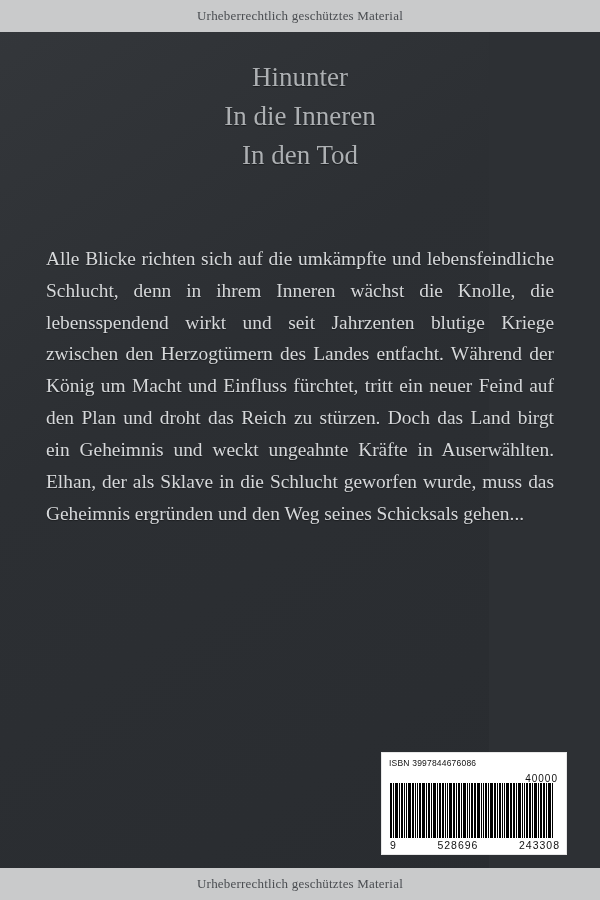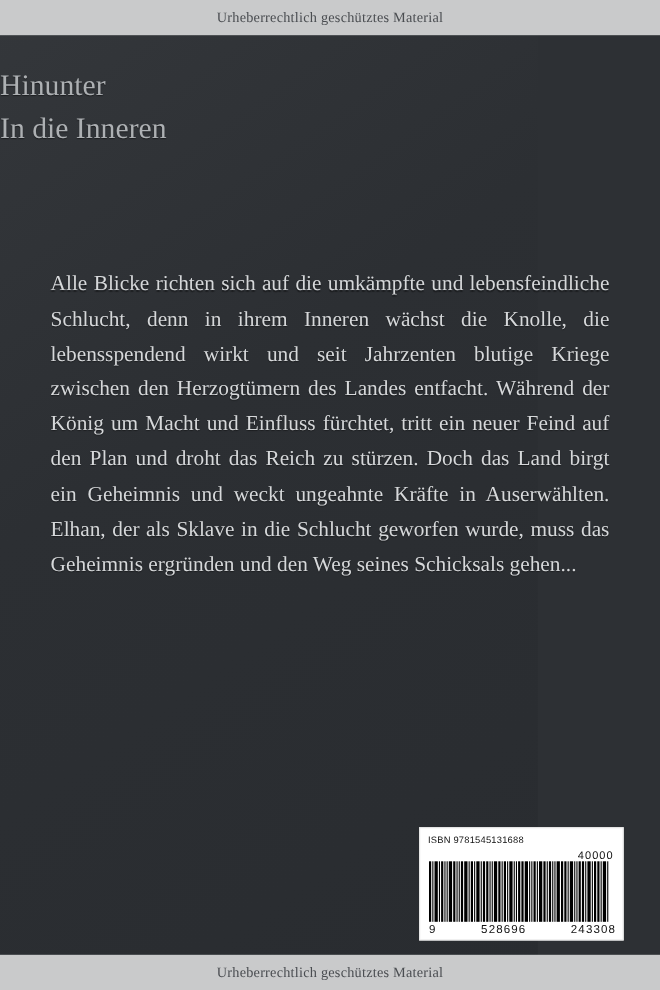--- a/index.html
+++ b/index.html
@@ -35,21 +35,21 @@
     letter-spacing: 0.2px;
   }
   .watermark-top { top: 0; }
   .watermark-bottom { bottom: 0; }
 
   .tagline {
     position: absolute;
     top: 58px;
     left: 0;
     width: 600px;
-    text-align: left;
+    text-align: center;
     color: #adb0b3;
     font-size: 27px;
     line-height: 1.45;
     font-family: "Liberation Serif", serif;
   }
   .tagline div {
     text-shadow: 0 1px 1px rgba(0,0,0,0.45);
   }
 
   .blurb {
@@ -125,26 +125,27 @@
 </head>
 <body>
 
 <div class="page">
 
   <div class="watermark-band watermark-top">Urheberrechtlich geschütztes Material</div>
 
   <div class="tagline">
     <div>Hinunter</div>
     <div>In die Inneren</div>
+    <div>In den Tod</div>
   </div>
 
   <div class="blurb">Alle Blicke richten sich auf die umkämpfte und lebensfeindliche Schlucht, denn in ihrem Inneren wächst die Knolle, die lebensspendend wirkt und seit Jahrzenten blutige Kriege zwischen den Herzogtümern des Landes entfacht. Während der König um Macht und Einfluss fürchtet, tritt ein neuer Feind auf  den Plan und droht das Reich zu stürzen. Doch das Land birgt ein Geheimnis und weckt ungeahnte Kräfte in Auserwählten. Elhan, der als Sklave in die Schlucht geworfen wurde, muss das Geheimnis ergründen und den Weg seines Schicksals gehen...</div>
 
   <div class="barcode-box">
-    <div class="isbn-line">ISBN 9781545131688</div>
+    <div class="isbn-line">ISBN 3997844676086</div>
     <div class="price-code">40000</div>
     <div class="bars">
       <span style="width:2px"></span>
         <span style="width:1px"></span>
         <span style="width:3px"></span>
       <span style="width:1px"></span>
         <span style="width:2px"></span>
         <span style="width:1px"></span>
       <span style="width:1px"></span>
         <span style="width:3px"></span>

